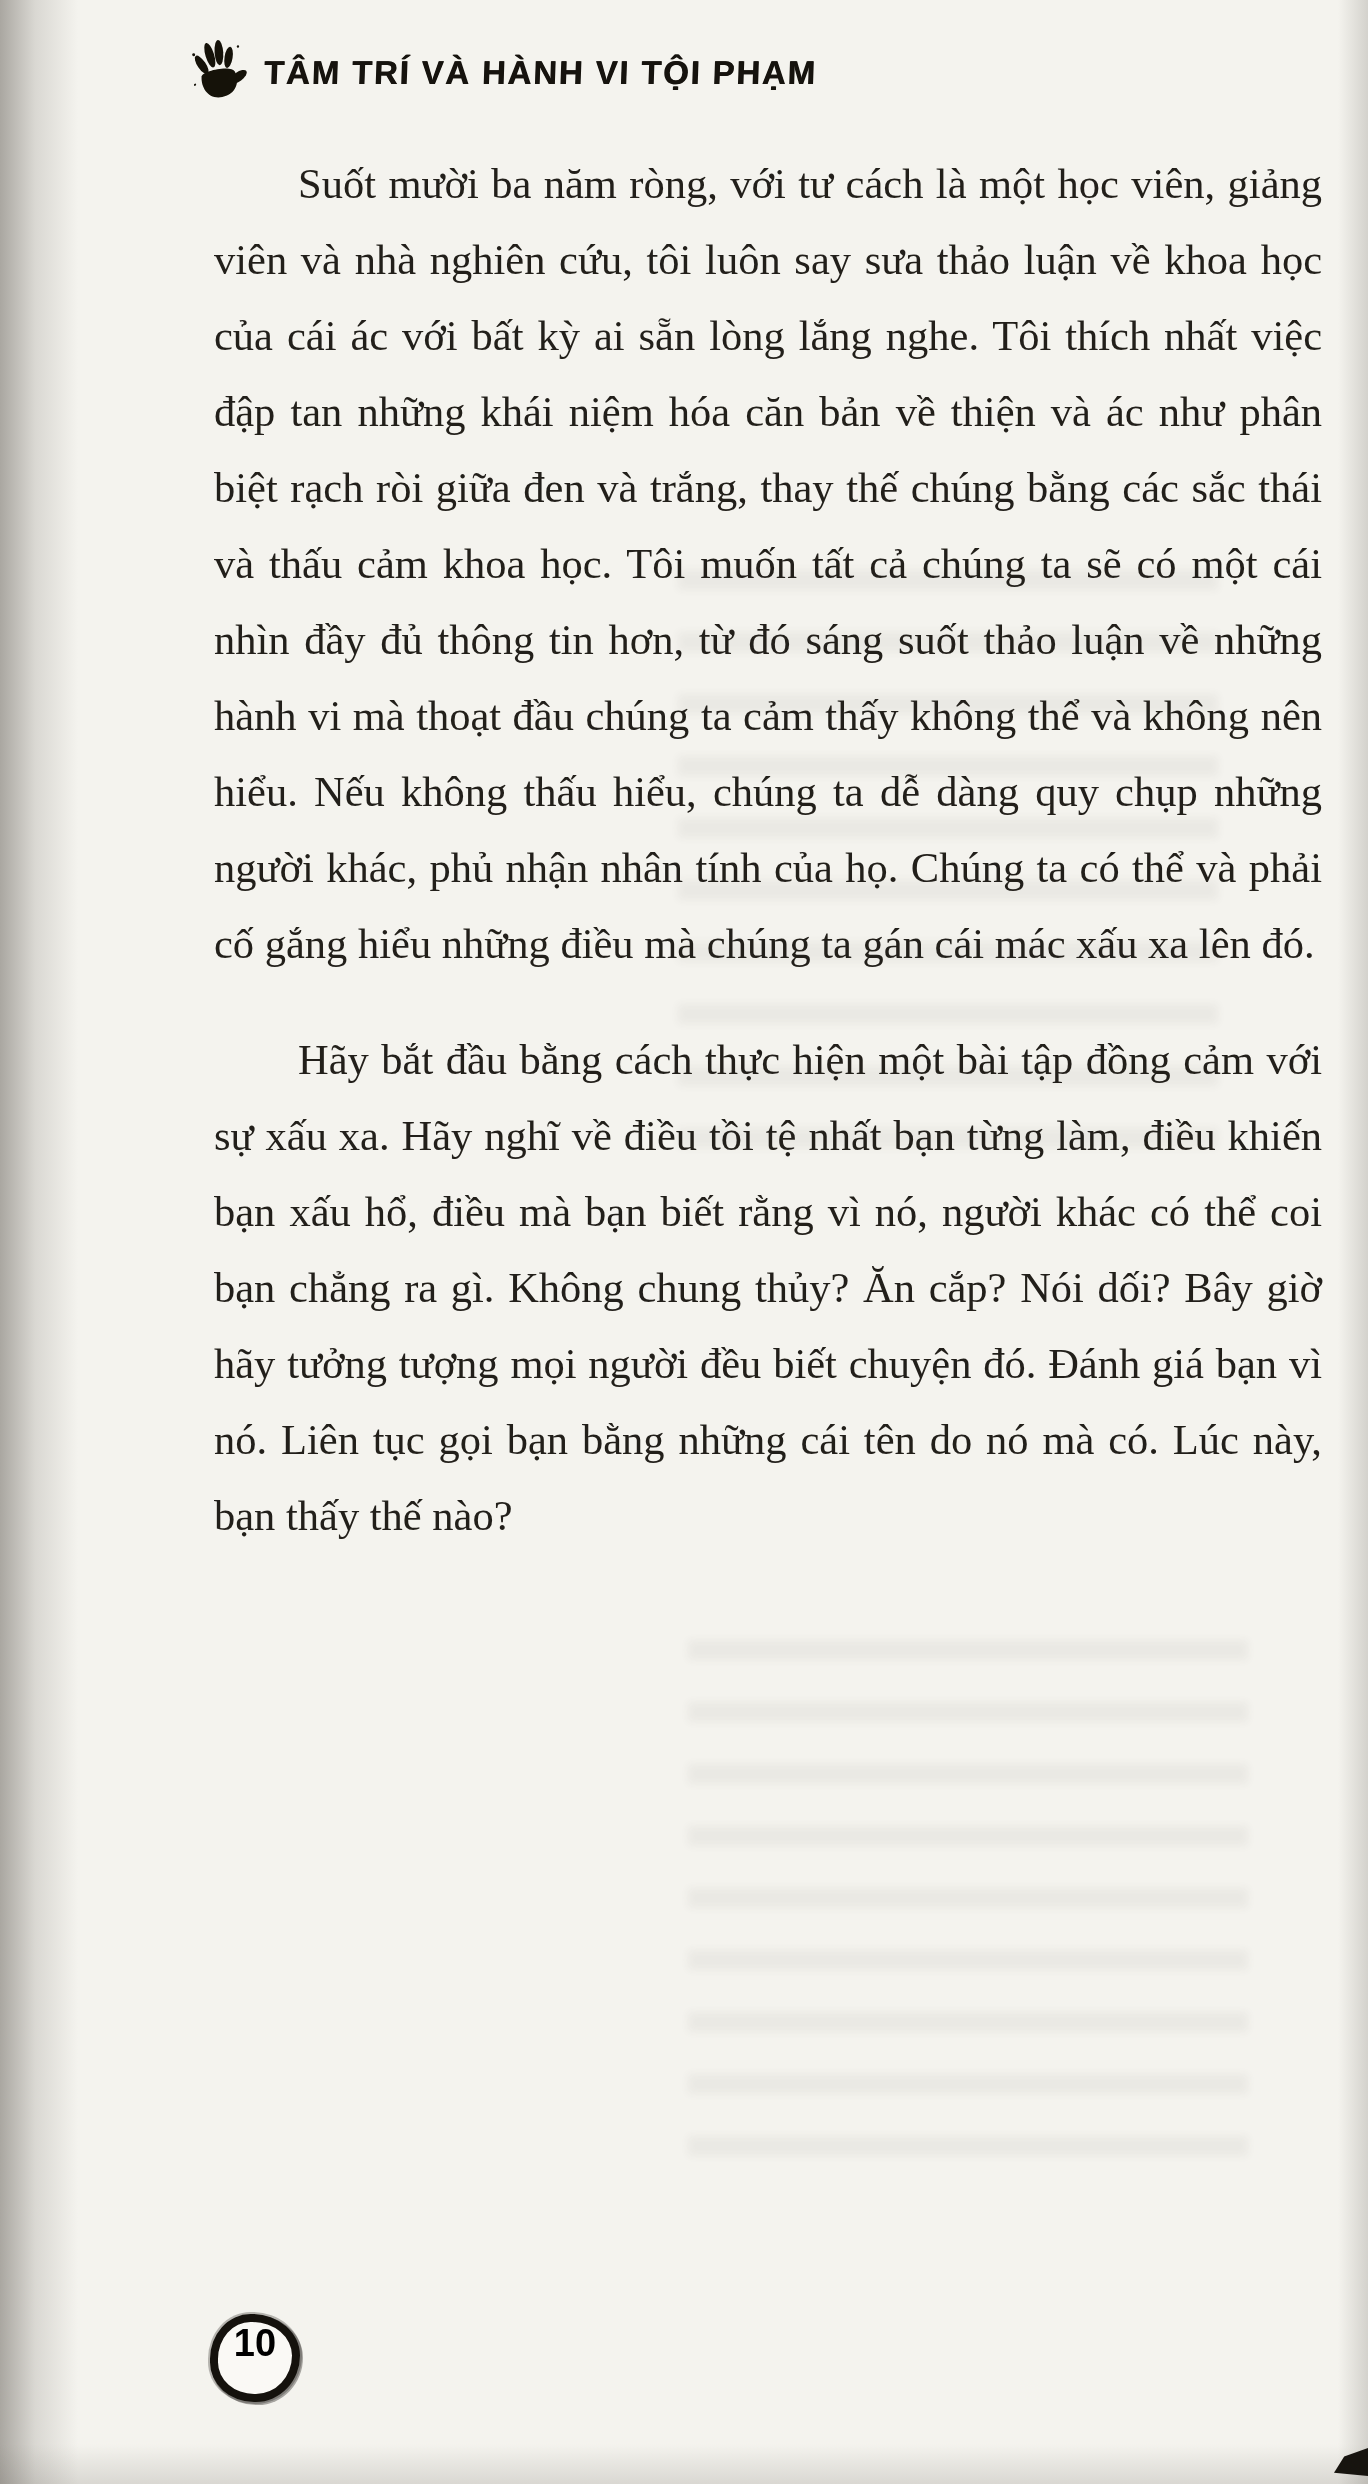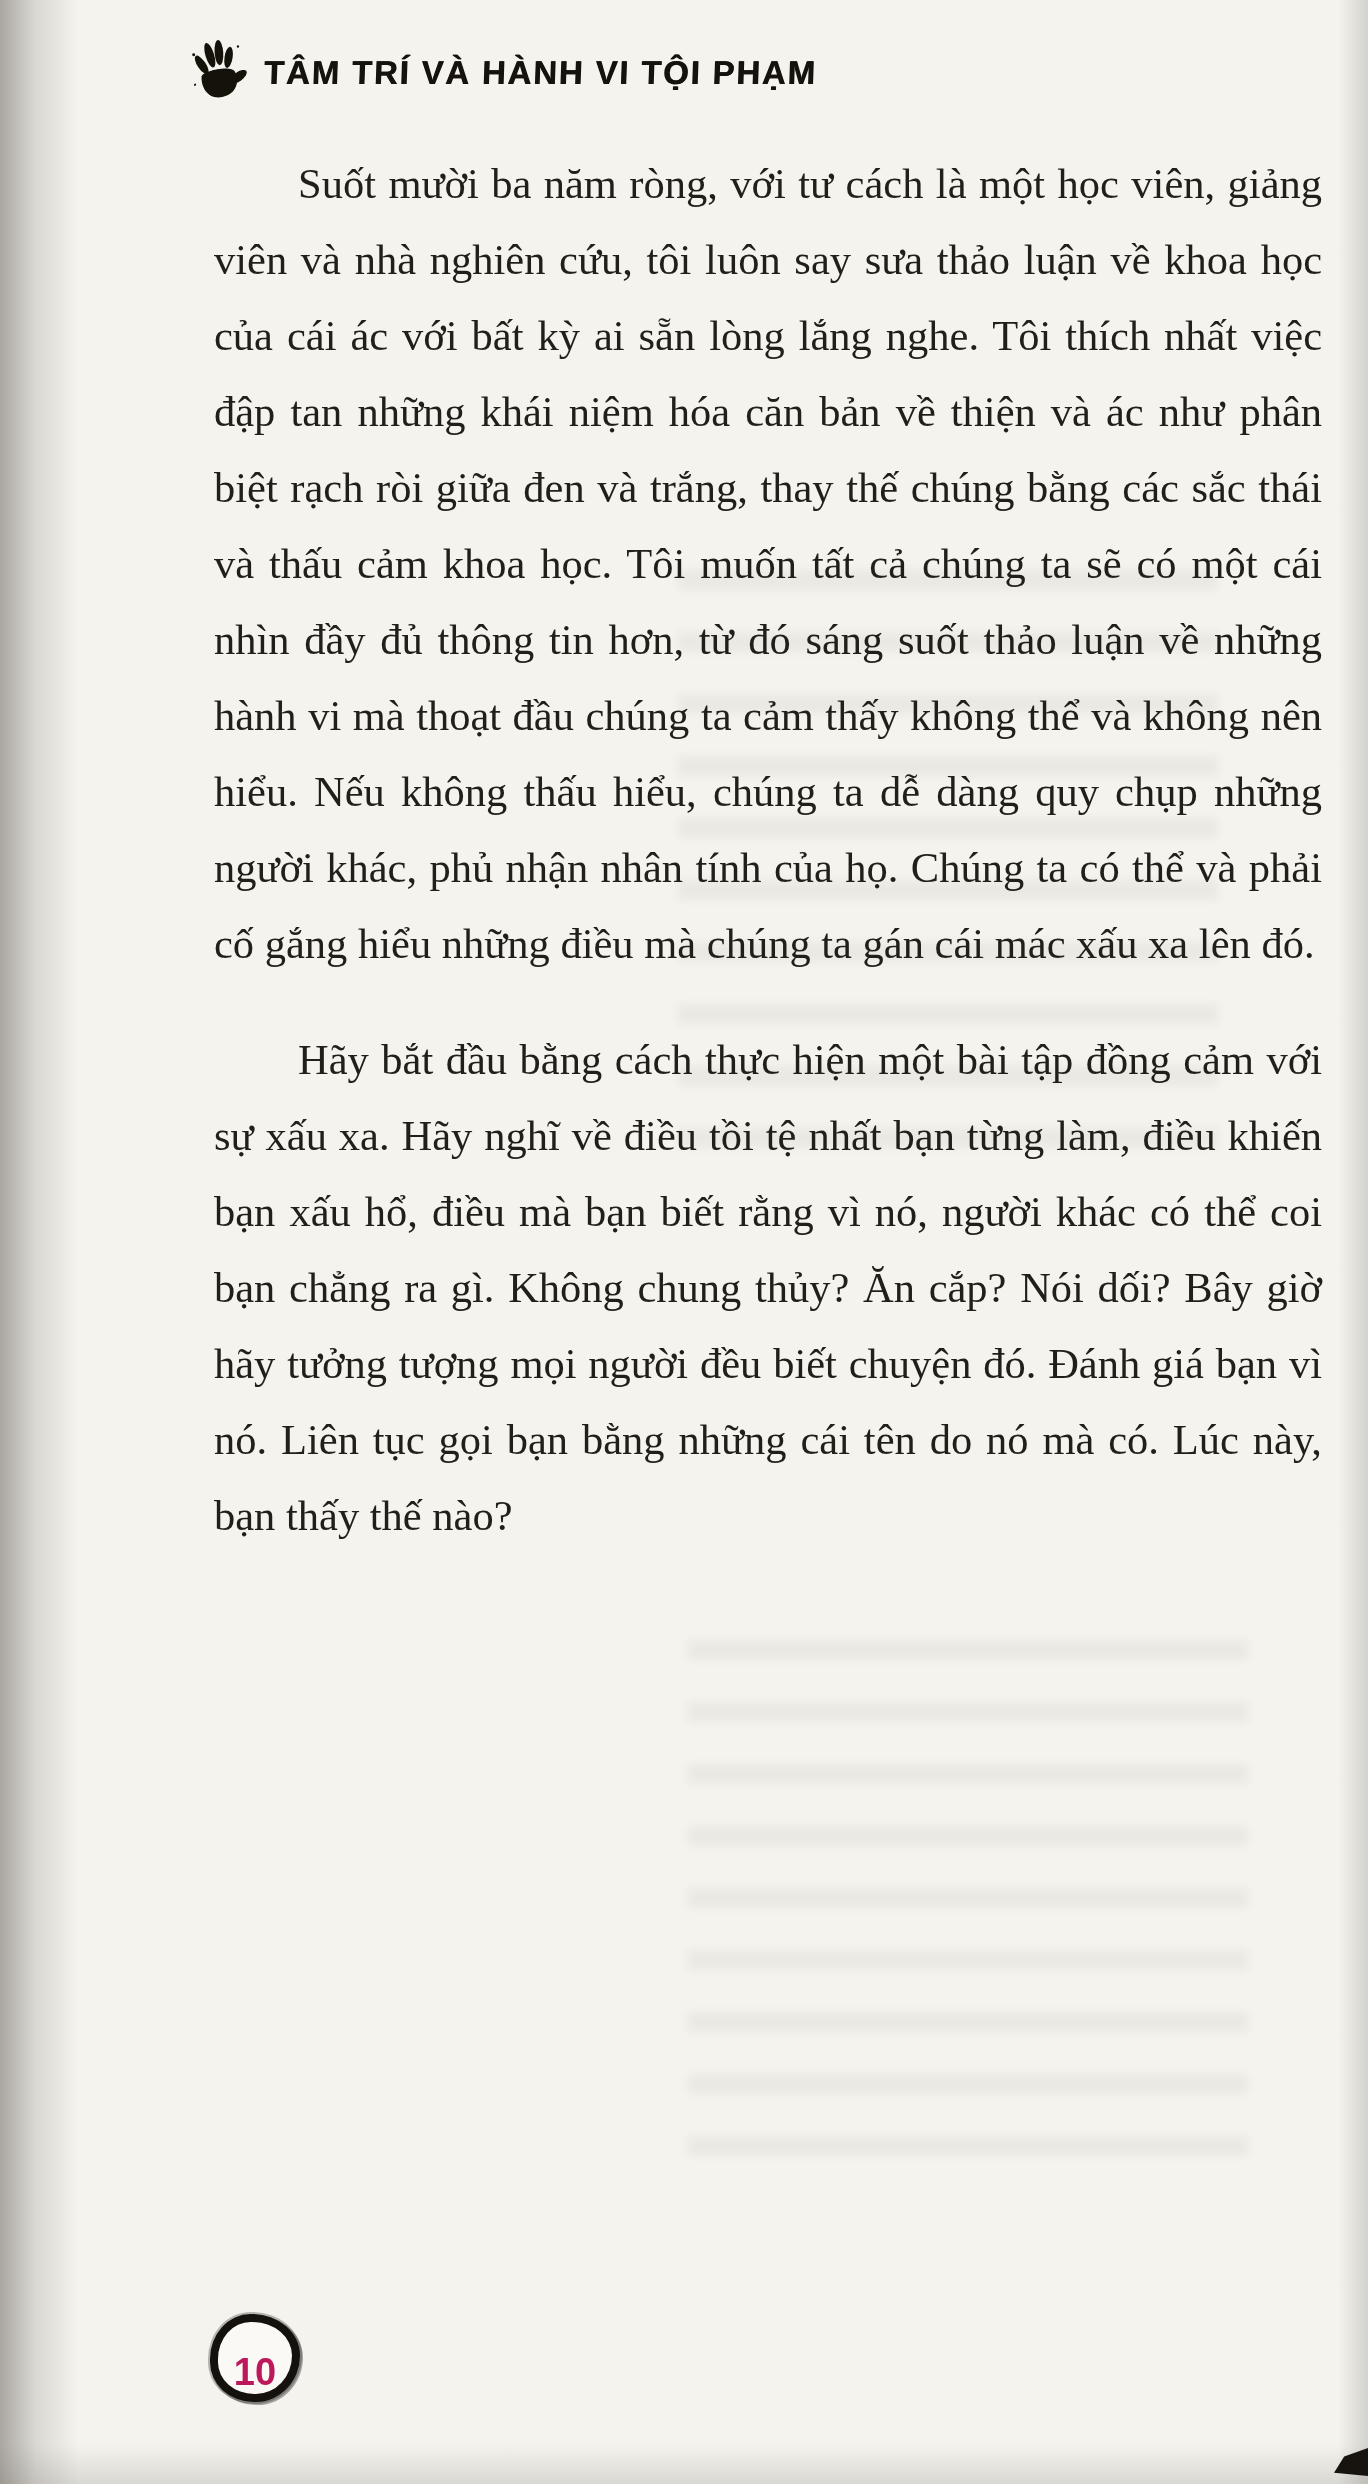--- a/index.html
+++ b/index.html
@@ -67,25 +67,25 @@
   }
 
   
   .page-number {
     position: absolute; left: 210px; top: 2314px;
     width: 74px; height: 72px;
     background: #faf9f5;
     border: 8px solid #15120d;
     border-radius: 46% 54% 50% 50% / 52% 48% 54% 46%;
     box-shadow: 0 0 0 2px rgba(21,18,13,.28), 2px 2px 0 1px rgba(21,18,13,.35);
-    display: flex; align-items: flex-end; justify-content: center;
+    display: flex; align-items: flex-start; justify-content: center;
     font-family: "Liberation Sans", sans-serif;
     font-weight: 700;
     font-size: 38px;
-    color: #be185d;
+    color: #000000;
   }
 
   
   .corner-mark {
     position: absolute; right: 0; bottom: 8px;
     width: 34px; height: 28px;
     background: #17140f;
     clip-path: polygon(100% 0, 100% 100%, 0 88%, 30% 30%);
   }
 </style>

